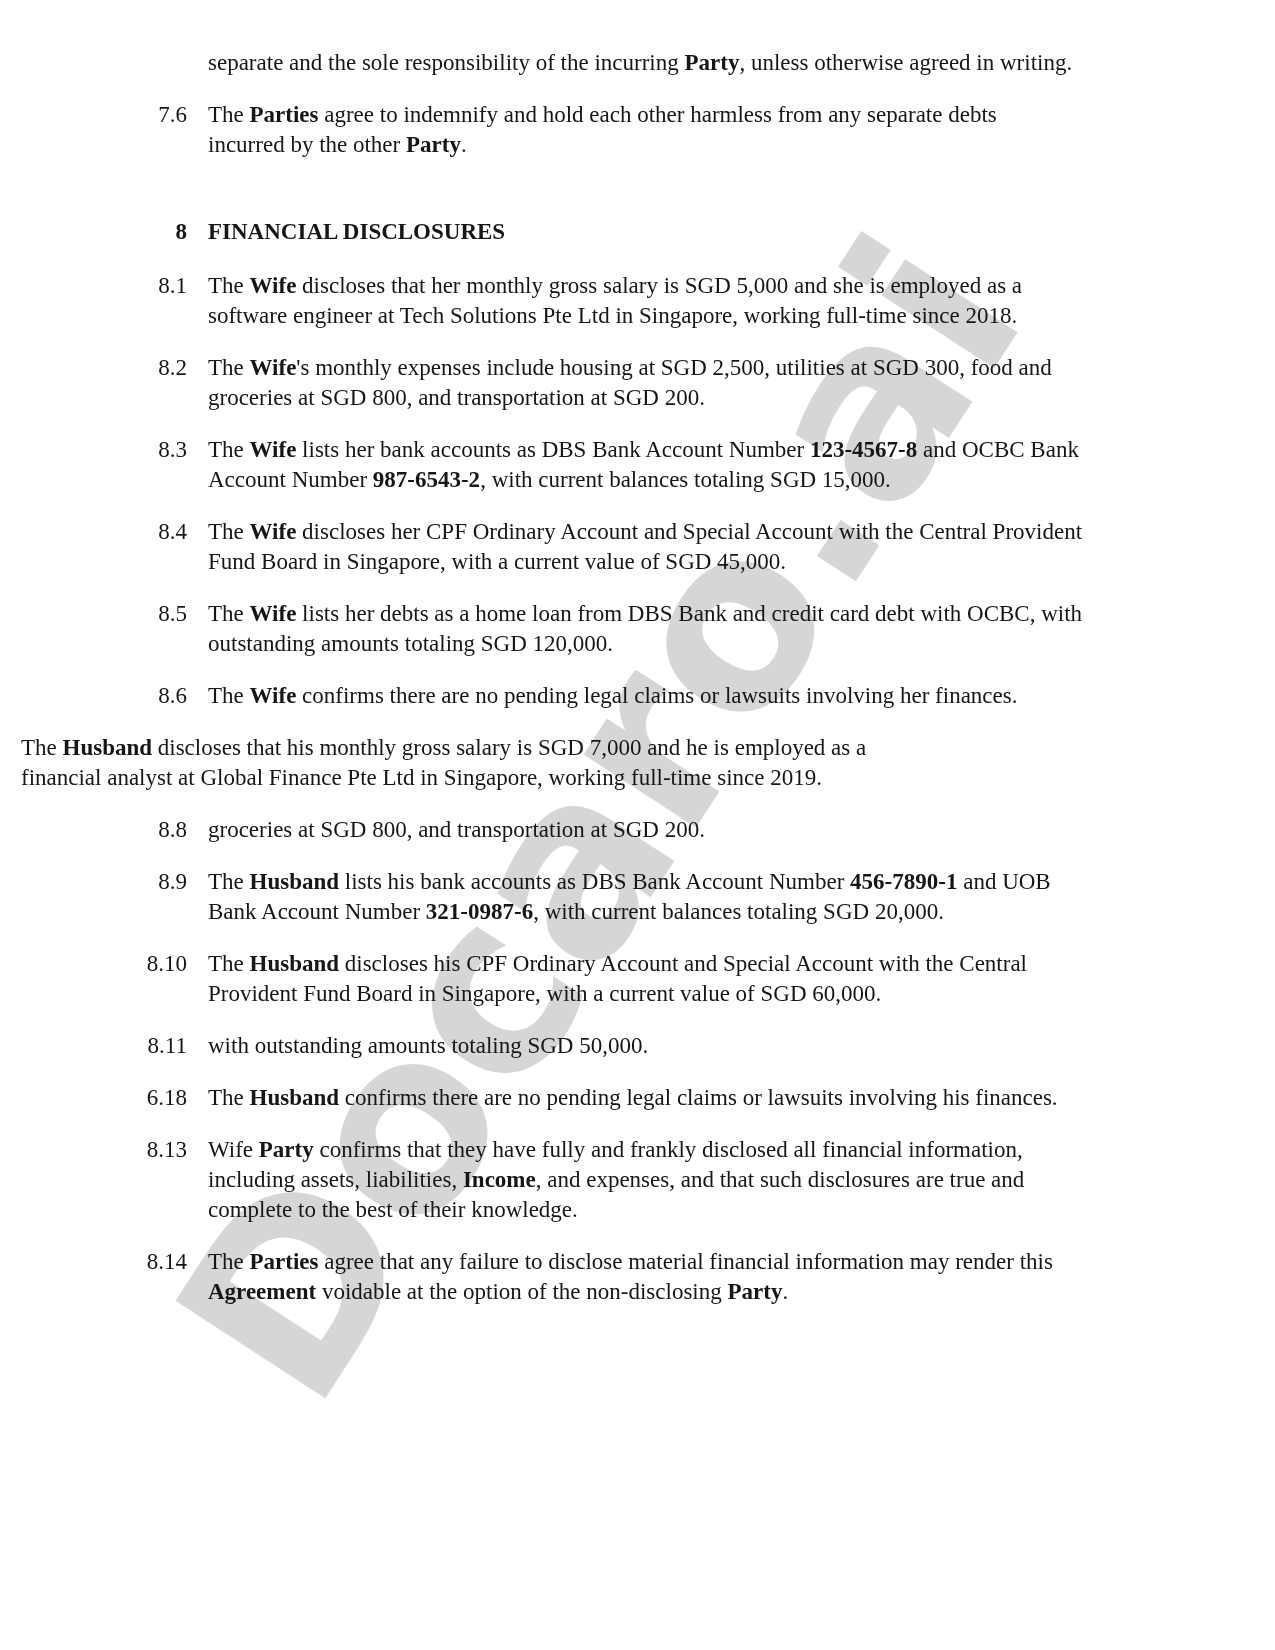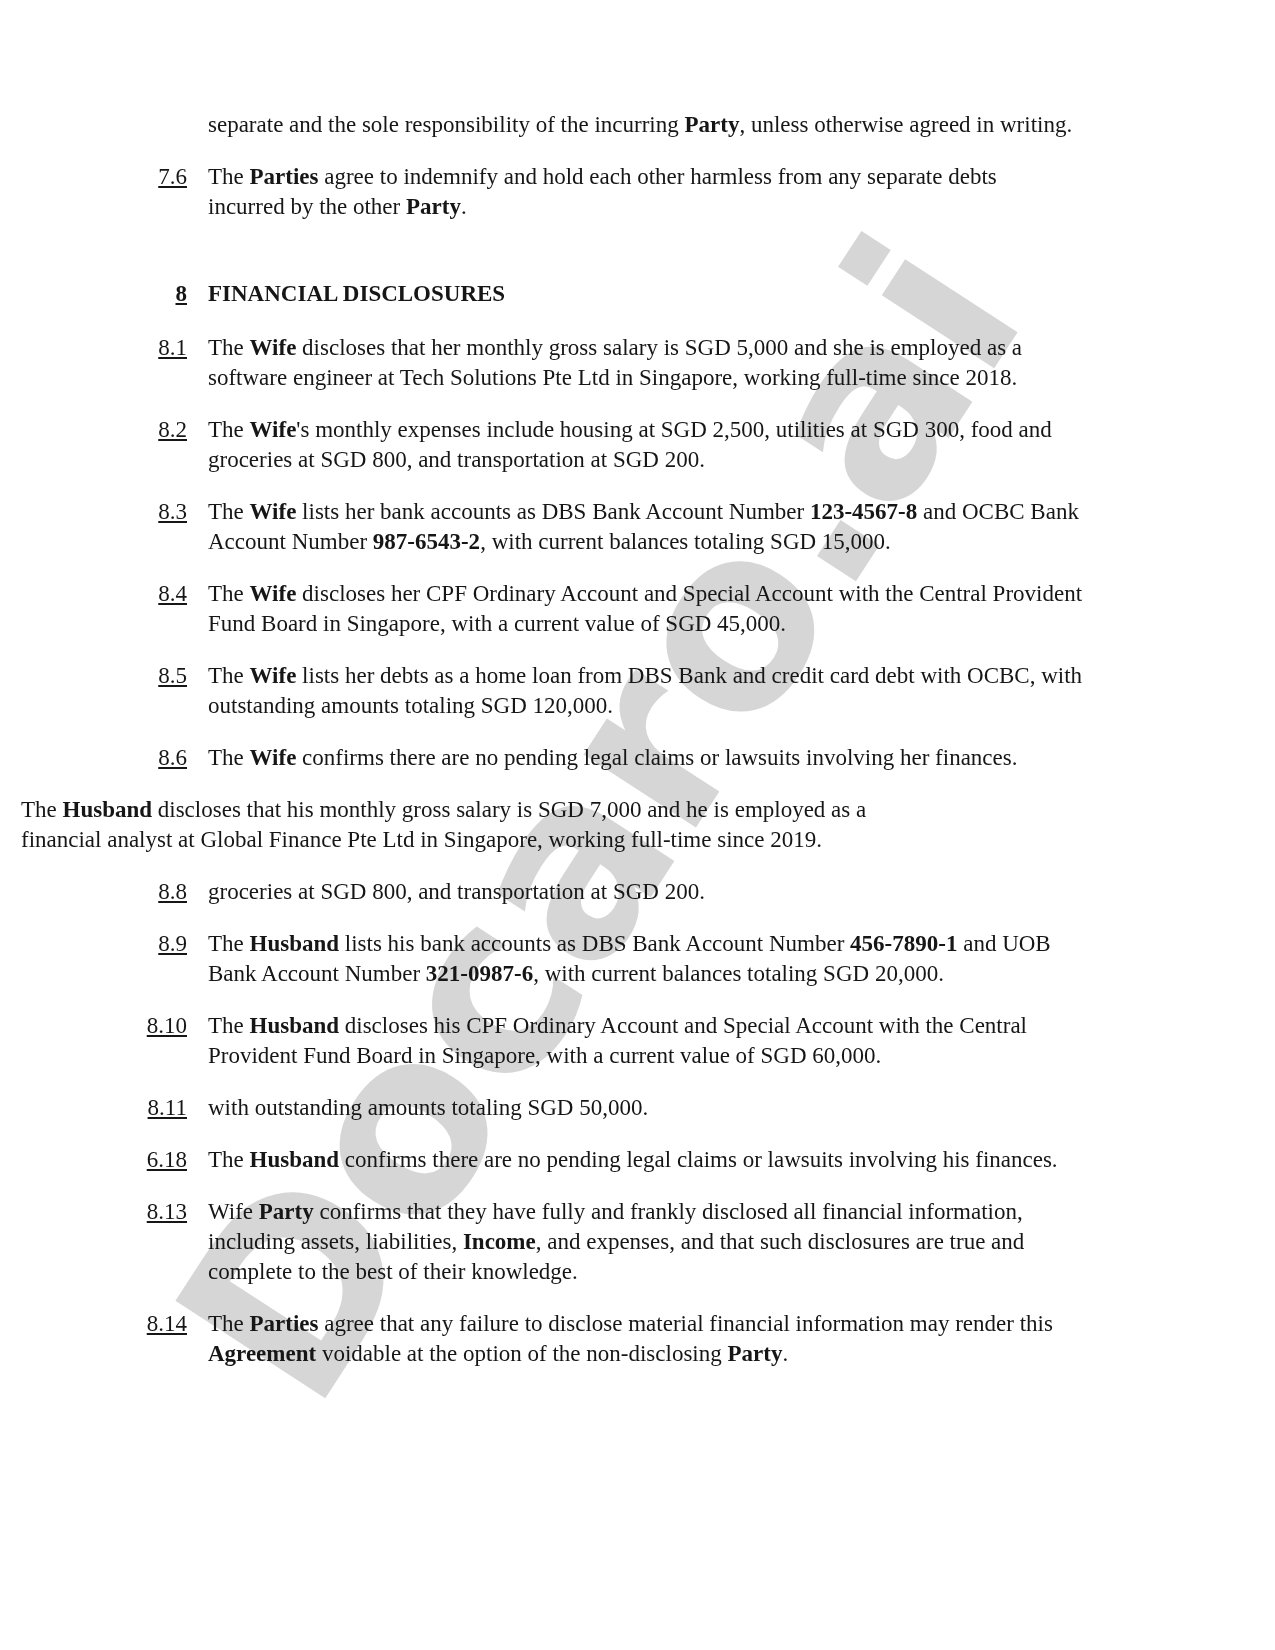--- a/index.html
+++ b/index.html
@@ -25,32 +25,31 @@
     font-size: 245px;
     color: #d6d6d6;
     white-space: nowrap;
     z-index: 0;
     user-select: none;
   }
   .content {
     position: absolute;
     inset: 0;
     z-index: 1;
-    padding-top: 110px;
+    padding-top: 48px;
     font-size: 23px;
     line-height: 30px;
     color: #161616;
   }
   .row { display: flex; margin-bottom: 22px; }
   .num {
     flex: 0 0 187px;
     width: 187px;
     text-align: right;
     white-space: nowrap;
-    text-decoration: underline;
   }
   .txt { padding-left: 21px; white-space: nowrap; }
   .row.heading { margin-top: 57px; margin-bottom: 24px; font-weight: bold; }
   .line b, .txt b { font-weight: bold; }
 </style>
 </head>
 <body>
 
 <div class="page">
   <div class="watermark">Docaro.ai</div>

